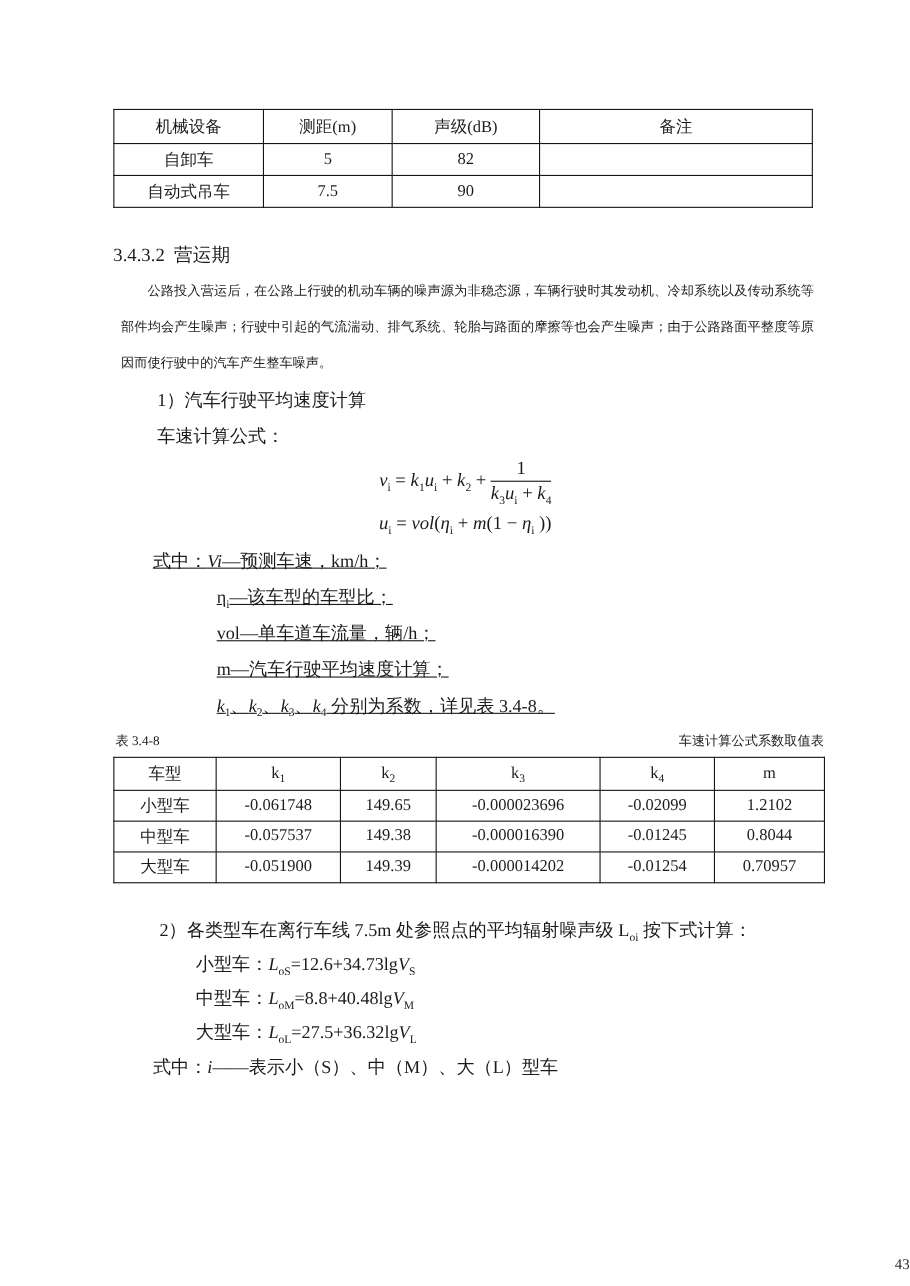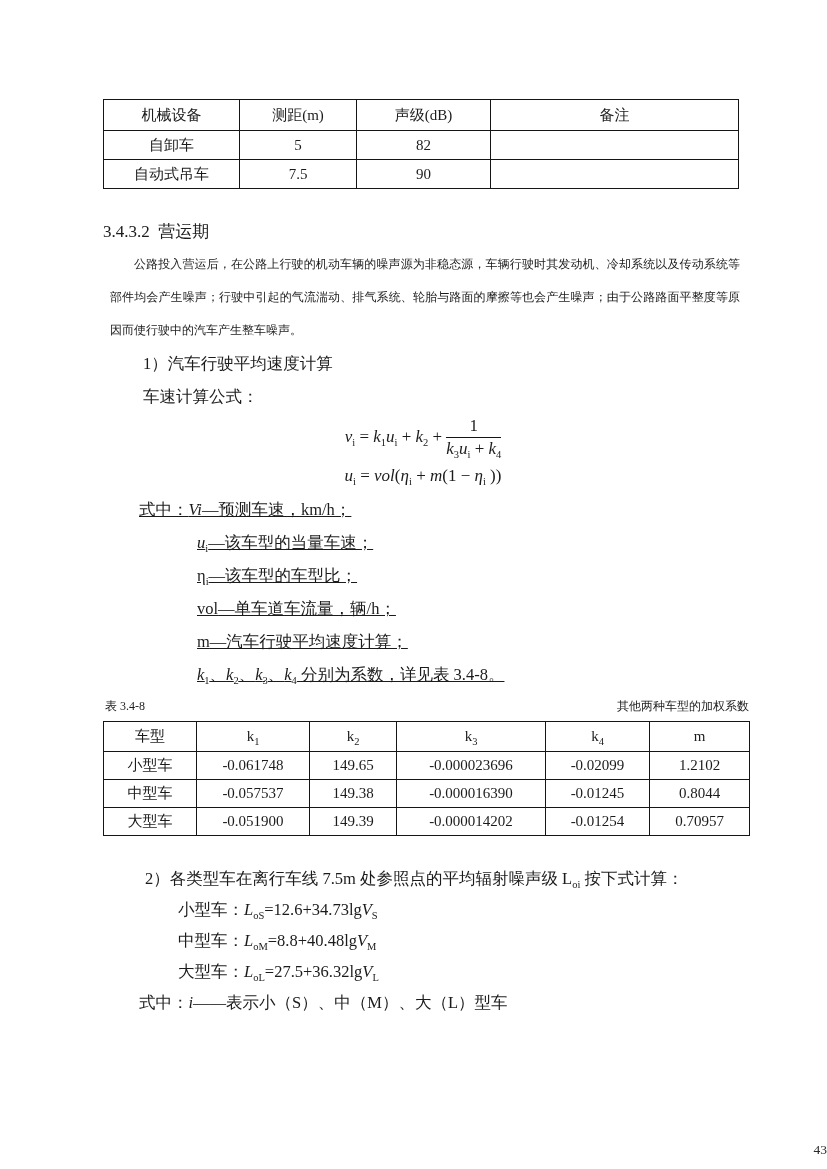--- a/index.html
+++ b/index.html
@@ -90,30 +90,29 @@
       <span class="den"><i>k</i><sub>3</sub><i>u</i><sub>i</sub><span> + </span><i>k</i><sub>4</sub></span>
     </span>
   </div>
 
   <div class="formula-line fu math">
     <span><i>u</i><sub>i</sub><span> = </span><i>vol</i><span>(</span><i>η</i><sub>i</sub><span> + </span><i>m</i><span>(1 − </span><i>η</i><sub>i</sub><span> ))</span></span>
   </div>
 
   <div class="shizhong">
     <div><span>式中：</span><i>Vi</i><span>—预测车速，km/h；</span></div>
-    <div class="def-item"><i>u</i><sub>i</sub><span>—该车型的当量车速；</span></div>
     <div class="def-item"><span>η</span><sub>i</sub><span>—该车型的车型比；</span></div>
     <div class="def-item"><span>vol</span><span>—单车道车流量，辆/h；</span></div>
     <div class="def-item"><span>m</span><span>—汽车行驶平均速度计算；</span></div>
     <div class="def-item"><i>k</i><sub>1</sub><span>、</span><i>k</i><sub>2</sub><span>、</span><i>k</i><sub>3</sub><span>、</span><i>k</i><sub>4</sub><span> 分别为系数，详见表 3.4-8。</span></div>
   </div>
 
   <div class="caption-row">
     <span class="caption-label">表 3.4-8</span>
-    <span>其他两种车型的加权系数</span>
+    <span>车速计算公式系数取值表</span>
   </div>
 
   <table id="table2">
     <colgroup>
         <col style="width:93px">
         <col style="width:113px">
         <col style="width:87px">
         <col style="width:149px">
         <col style="width:104px">
         <col style="width:100px">

